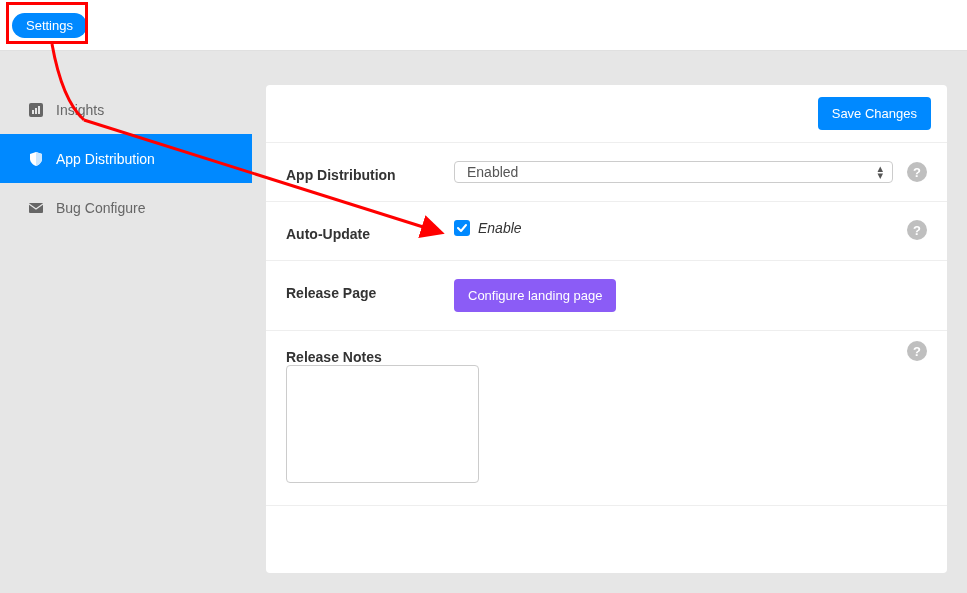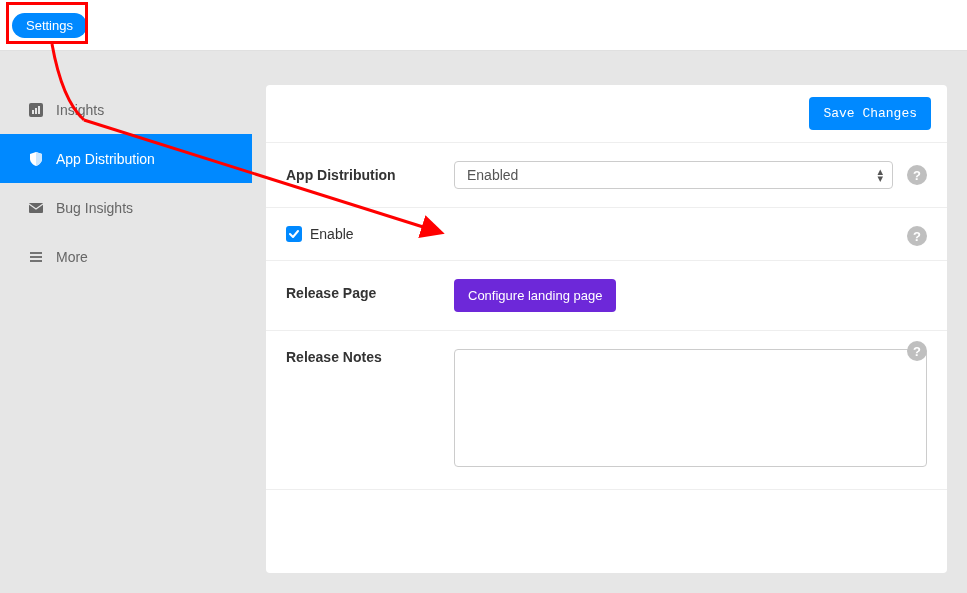--- a/index.html
+++ b/index.html
@@ -98,21 +98,20 @@
     }
     .btn-primary {
       background: #0089ff;
       color: #fff;
       border: none;
       border-radius: 4px;
       padding: 9px 14px;
       font-size: 13px;
       font-weight: 500;
       cursor: pointer;
-      font-family: Liberation Mono, monospace;
     }
     .form-row {
       display: flex;
       align-items: flex-start;
       padding: 18px 20px;
       border-bottom: 1px solid #eee;
       position: relative;
     }
     .form-label {
       width: 168px;
@@ -126,21 +125,21 @@
       flex: 1;
       display: flex;
       align-items: center;
     }
     .select-wrap {
       flex: 1;
       position: relative;
     }
     select.form-select {
       width: 100%;
-      height: 28px;
+      height: 22px;
       padding: 0 30px 0 12px;
       border: 1px solid #ccc;
       border-radius: 4px;
       background: #fff;
       font-size: 14px;
       color: #555;
       appearance: none;
       cursor: pointer;
     }
     .select-caret {
@@ -181,41 +180,42 @@
       display: inline-flex;
       align-items: center;
       justify-content: center;
       cursor: pointer;
       margin-right: 8px;
     }
     .checkbox-custom svg { width: 10px; height: 10px; }
     .check-label {
       font-size: 14px;
       color: #333;
+      font-style: italic;
     }
     .btn-configure {
-      background: #6d28d9;
+      background: #8b5cf6;
       color: #fff;
       border: none;
       border-radius: 4px;
       padding: 9px 14px;
       font-size: 13px;
       cursor: pointer;
     }
     textarea.notes-area {
       width: 100%;
       height: 118px;
       border: 1px solid #ccc;
       border-radius: 4px;
       padding: 8px;
       font-size: 13px;
       resize: none;
     }
     .row-no-border { border-bottom: none; }
-    .row-notes { align-items: flex-start; padding-bottom: 22px; }
+    .row-notes { align-items: flex-start; padding-bottom: 22px; flex-direction: column; }
     .row-notes .form-label { padding-top: 0; }
     .panel-footer-space {
       border-top: 1px solid #eee;
       flex: 1;
     }
   </style>
 </head>
 <body>
 
 <div class="topbar">
@@ -257,31 +257,21 @@
       </span>
       <span>App Distribution</span>
     </div>
     <div class="sidebar-item">
       <span class="sidebar-icon">
         <svg viewBox="0 0 16 16" fill="#666">
             <rect x="1" y="3" width="14" height="10" rx="1"></rect>
             <path d="M1 4 L8 9 L15 4" stroke="#e6e6e6" stroke-width="1.2" fill="none"></path>
           </svg>
       </span>
-      <span>Bug Insights</span>
-    </div>
-    <div class="sidebar-item">
-      <span class="sidebar-icon">
-        <svg viewBox="0 0 16 16" fill="none" stroke="#666" stroke-width="1.8">
-            <line x1="2" y1="4" x2="14" y2="4"></line>
-            <line x1="2" y1="8" x2="14" y2="8"></line>
-            <line x1="2" y1="12" x2="14" y2="12"></line>
-          </svg>
-      </span>
-      <span>More</span>
+      <span>Bug Configure</span>
     </div>
   </div>
 
   <div class="main-panel">
     <div class="panel-header">
       <button class="btn-primary">Save Changes</button>
     </div>
 
     <div class="form-row">
       <div class="form-label">App Distribution</div>
@@ -290,20 +280,21 @@
           <select class="form-select">
             <option>Enabled</option>
           </select>
           <div class="select-caret">▴<br>▾</div>
         </div>
         <span class="help-circle">?</span>
       </div>
     </div>
 
     <div class="form-row">
+      <div class="form-label">Auto-Update</div>
       <div class="form-control-wrap">
         <span class="checkbox-custom">
           <svg viewBox="0 0 10 10">
               <path d="M1 5 L4 8 L9 2" stroke="#fff" stroke-width="2" fill="none" stroke-linecap="round" stroke-linejoin="round"></path>
             </svg>
         </span>
         <span class="check-label">Enable</span>
       </div>
       <span class="help-circle help-abs">?</span>
     </div>

